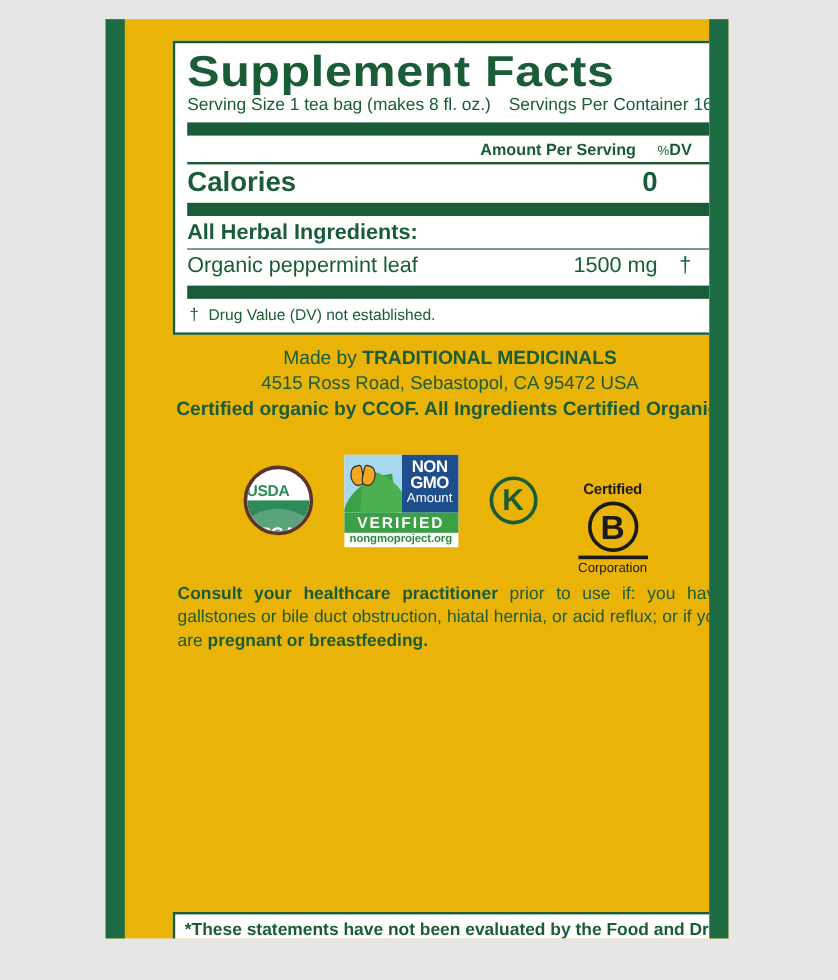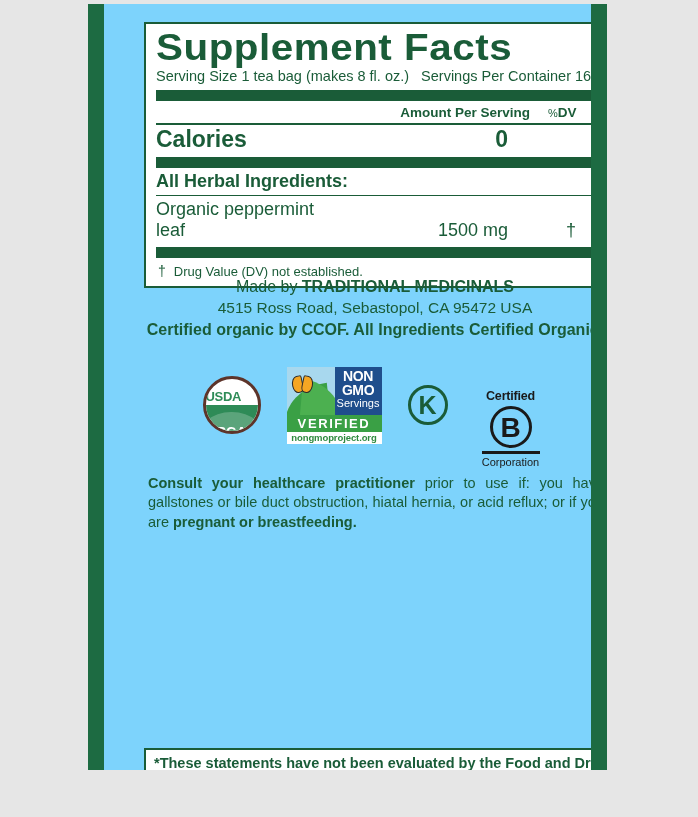--- a/index.html
+++ b/index.html
@@ -11,24 +11,24 @@
     width: 698px;
     height: 817px;
     overflow: hidden;
     font-family: "Liberation Sans", sans-serif;
   }
 
   
   #package {
     position: absolute;
     left: 88px;
-    top: 4px;
+    top: 16px;
     width: 519px;
     height: 766px;
-    background: #7dd3fc;
+    background: #eab308;
     box-sizing: border-box;
     border-left: 16px solid #1d6b42;
     border-right: 16px solid #1d6b42;
     overflow: hidden;
   }
   #package::before {
     content: "";
     position: absolute;
     left: -16px;
     top: 0;
@@ -62,20 +62,21 @@
     line-height: 1.0;
     letter-spacing: 0.5px;
     white-space: nowrap;
     text-align: left;
     margin: 2px 0 2px 0;
     transform: scaleX(1.12);
     transform-origin: left center;
   }
   .sf-serving-row {
     display: flex;
+    justify-content: space-between;
     color: #1a5c38;
     font-size: 14.5px;
     line-height: 1.15;
     padding-bottom: 3px;
     gap: 12px;
   }
   .sf-serving-row span { white-space: nowrap; }
 
   .bar-thick {
     height: 11px;
@@ -101,24 +102,23 @@
     font-size: 13.5px;
     font-weight: bold;
     padding: 4px 0 3px 0;
   }
   .sf-amount-hdr .amt { margin-right: 18px; }
   .sf-amount-hdr .dv  { width: 46px; text-align: left; }
   .sf-amount-hdr .dv .pct { font-size: 11px; font-weight: normal; }
 
   .sf-row {
     display: flex;
-    align-items: flex-end;
+    align-items: center;
     color: #1a5c38;
     padding: 2px 0 2px 0;
-    gap: 40px;
   }
   .sf-row .label { flex: 1; }
   .sf-row .value { text-align: right; white-space: nowrap; }
   .sf-row .dagger { width: 46px; text-align: center; white-space: nowrap; }
 
   .row-calories { font-size: 23px; font-weight: bold; padding: 1px 0 2px 0; }
   .row-calories .value { width: 120px; }
   .row-heading  { font-size: 18px; font-weight: bold; padding: 3px 0 3px 0; }
   .row-ing      { font-size: 18px; padding: 3px 0 4px 0; }
   .row-ing .value { width: 120px; }
@@ -397,21 +397,21 @@
             <div class="grassA"></div>
             <div class="grassB"></div>
             <div class="bfly">
               <div class="w wl"></div>
               <div class="w wr"></div>
             </div>
           </div>
           <div class="blue">
             <div class="n1">NON</div>
             <div class="n2">GMO</div>
-            <div class="n3">Servings</div>
+            <div class="n3">Amount</div>
           </div>
         </div>
         <div class="verified">VERIFIED</div>
         <div class="url">nongmoproject.org</div>
       </div>
 
       <div class="kosher">K</div>
 
       <div class="bcorp">
         <div class="c1">Certified</div>

